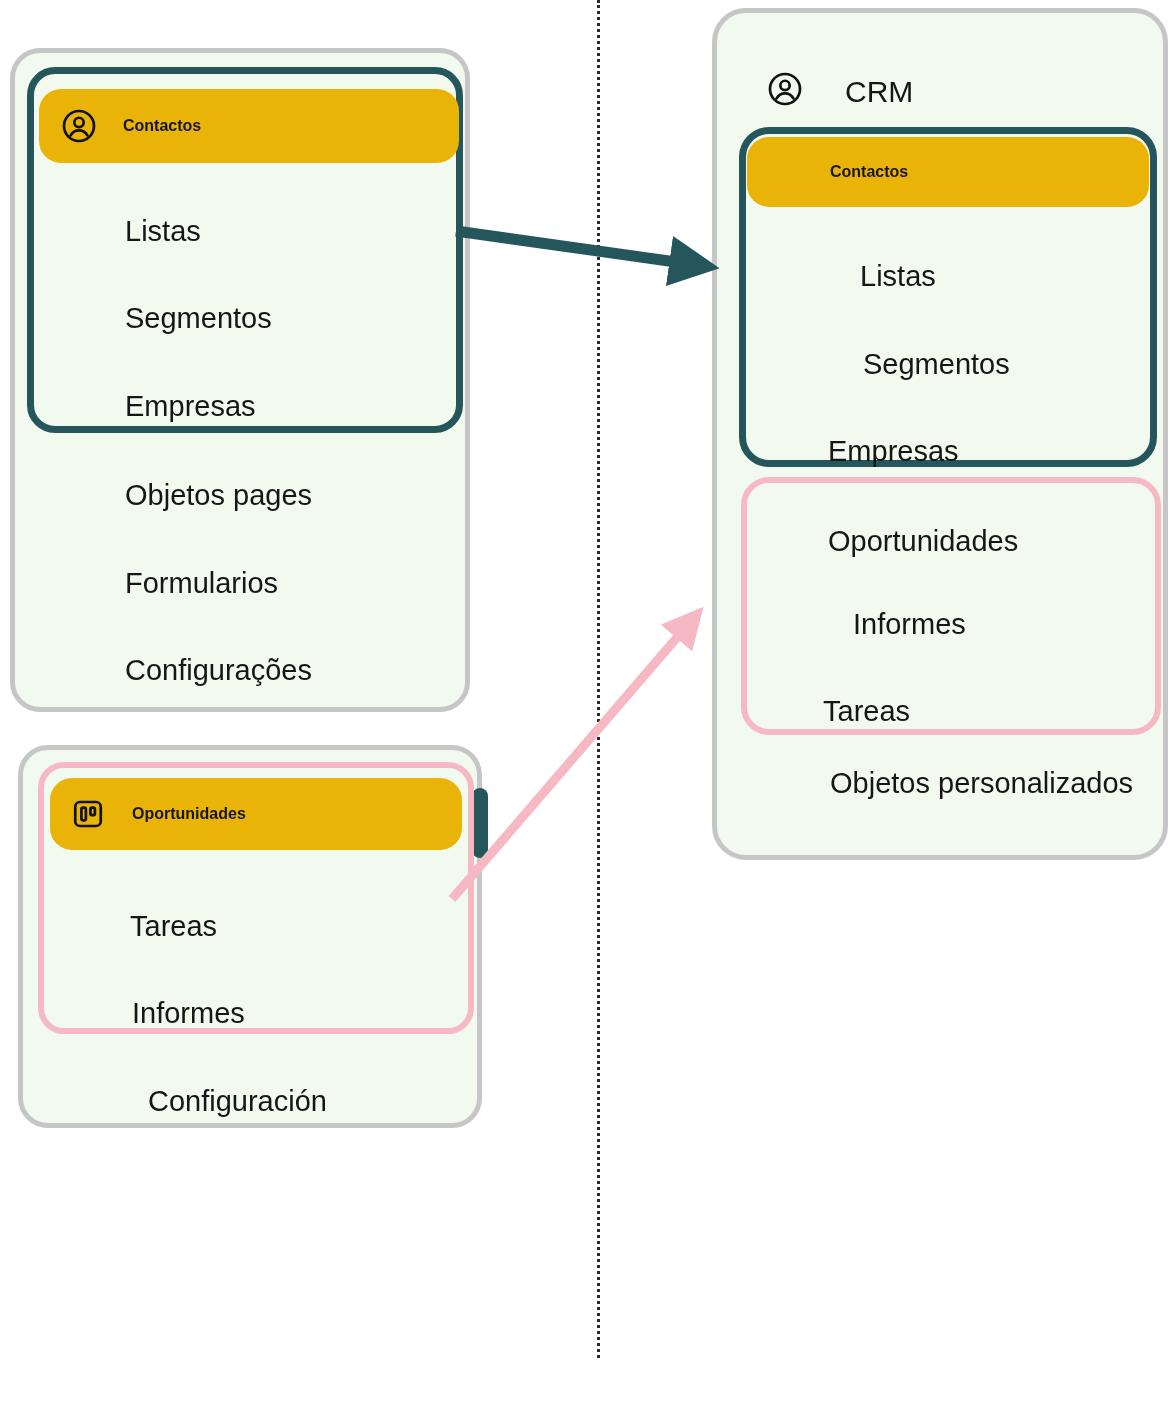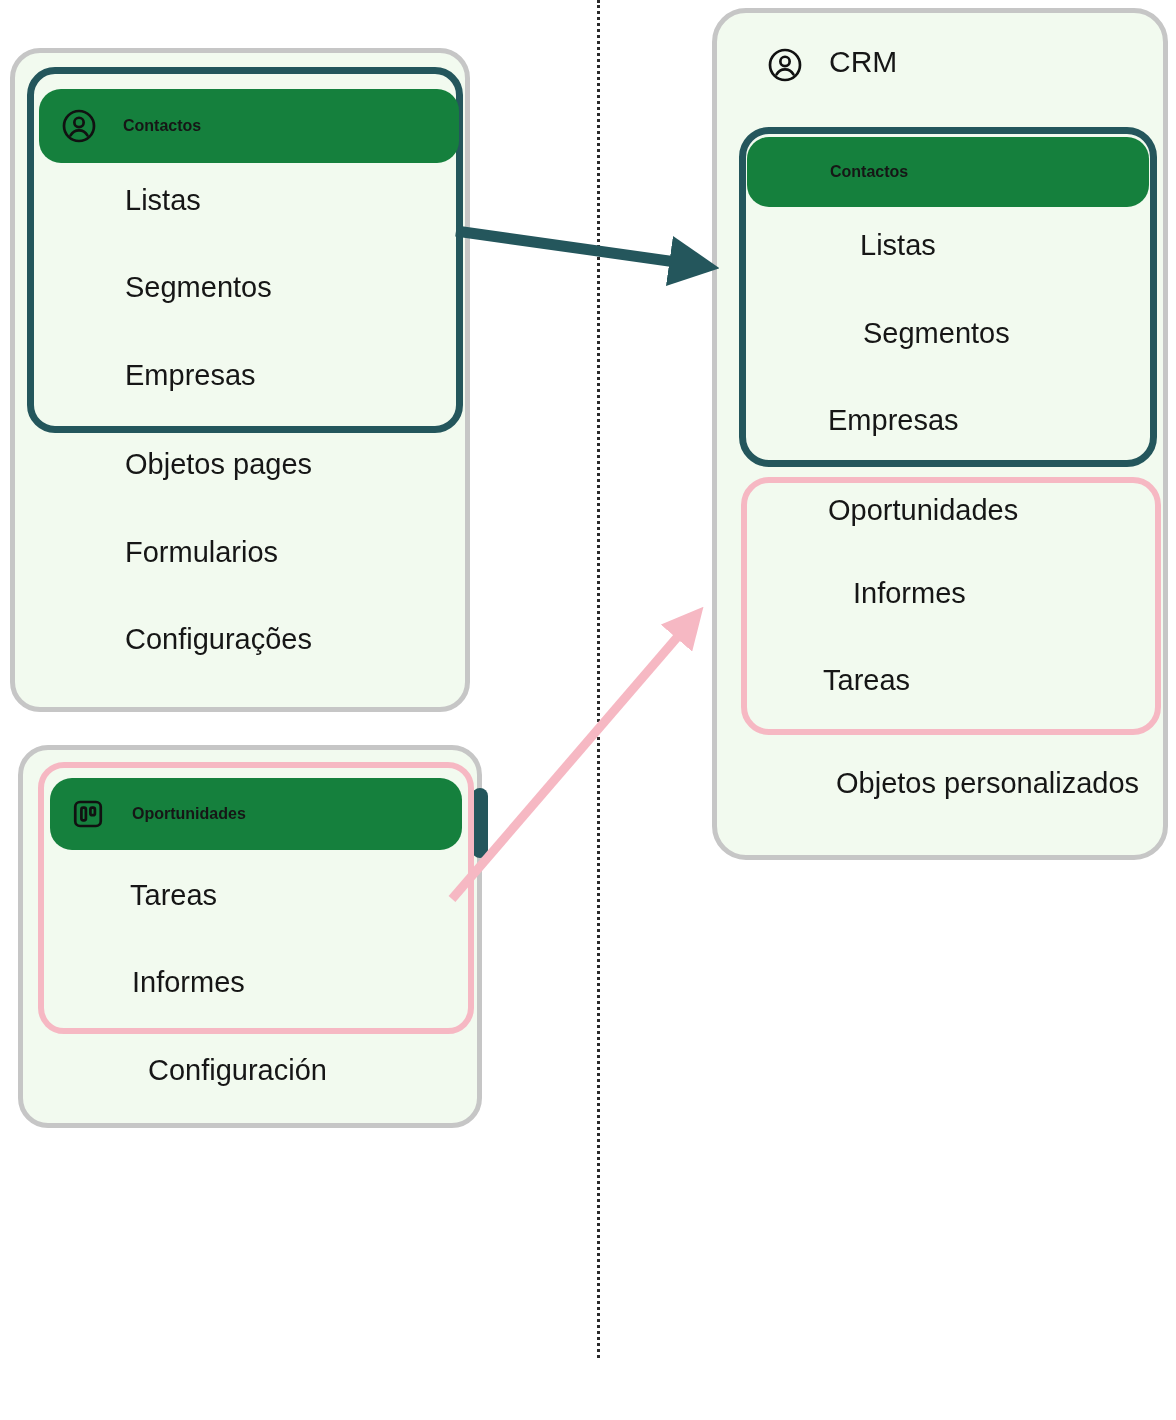--- a/index.html
+++ b/index.html
@@ -17,26 +17,27 @@
   }
   .card-left-top{left:10px;top:48px;width:460px;height:664px;}
   .card-left-bottom{left:18px;top:745px;width:464px;height:383px;}
   .card-right{left:712px;top:8px;width:456px;height:852px;border-radius:34px;}
   .group-outline{
     position:absolute;border-radius:28px;box-sizing:border-box;background:transparent;
   }
   .outline-teal{border:7px solid #24565c;}
   .outline-pink{border:6px solid #f6b8c3;}
   .pill{
-    position:absolute;background:#15803d;border-radius:22px;display:flex;align-items:center;
+    position:absolute;background:#eab308;border-radius:22px;display:flex;align-items:center;
     box-sizing:border-box;
   }
   .row{
-    position:absolute;display:flex;align-items:flex-start;font-size:29px;line-height:1;
+    position:absolute;display:flex;align-items:flex-end;font-size:29px;line-height:1;
     white-space:nowrap;
+    gap:16px;
   }
   .bold{font-weight:700;}
   .icon{display:inline-flex;width:36px;height:36px;margin-right:26px;flex:0 0 auto;}
   .icon svg{width:36px;height:36px;}
   .arrows{position:absolute;left:0;top:0;width:1176px;height:1420px;pointer-events:none;}
   .teal-sliver{
     position:absolute;left:449px;top:38px;width:16px;height:70px;background:#24565c;
     border-radius:8px;
   }
   .wrap-item{
@@ -142,21 +143,21 @@
     <div class="row" style="left:111px;top:483px;height:60px;">
       <span>Oportunidades</span>
     </div>
     <div class="row" style="left:136px;top:566px;height:60px;">
       <span>Informes</span>
     </div>
     <div class="row" style="left:106px;top:653px;height:60px;">
       <span>Tareas</span>
     </div>
 
-    <div class="wrap-item" style="left:119px;top:746px;">
+    <div class="wrap-item" style="left:113px;top:746px;">
       <span>Objetos personalizados</span>
     </div>
   </div>
 
   <svg class="arrows" viewBox="0 0 1176 1420">
     <defs>
       <marker id="head-teal" markerWidth="4.6" markerHeight="4.6" refX="0.6" refY="2.3" orient="auto" markerUnits="strokeWidth">
         <path d="M0,0 L4.6,2.3 L0,4.6 Z" fill="#24565c"></path>
       </marker>
       <marker id="head-pink" markerWidth="4.6" markerHeight="4.6" refX="0.6" refY="2.3" orient="auto" markerUnits="strokeWidth">

